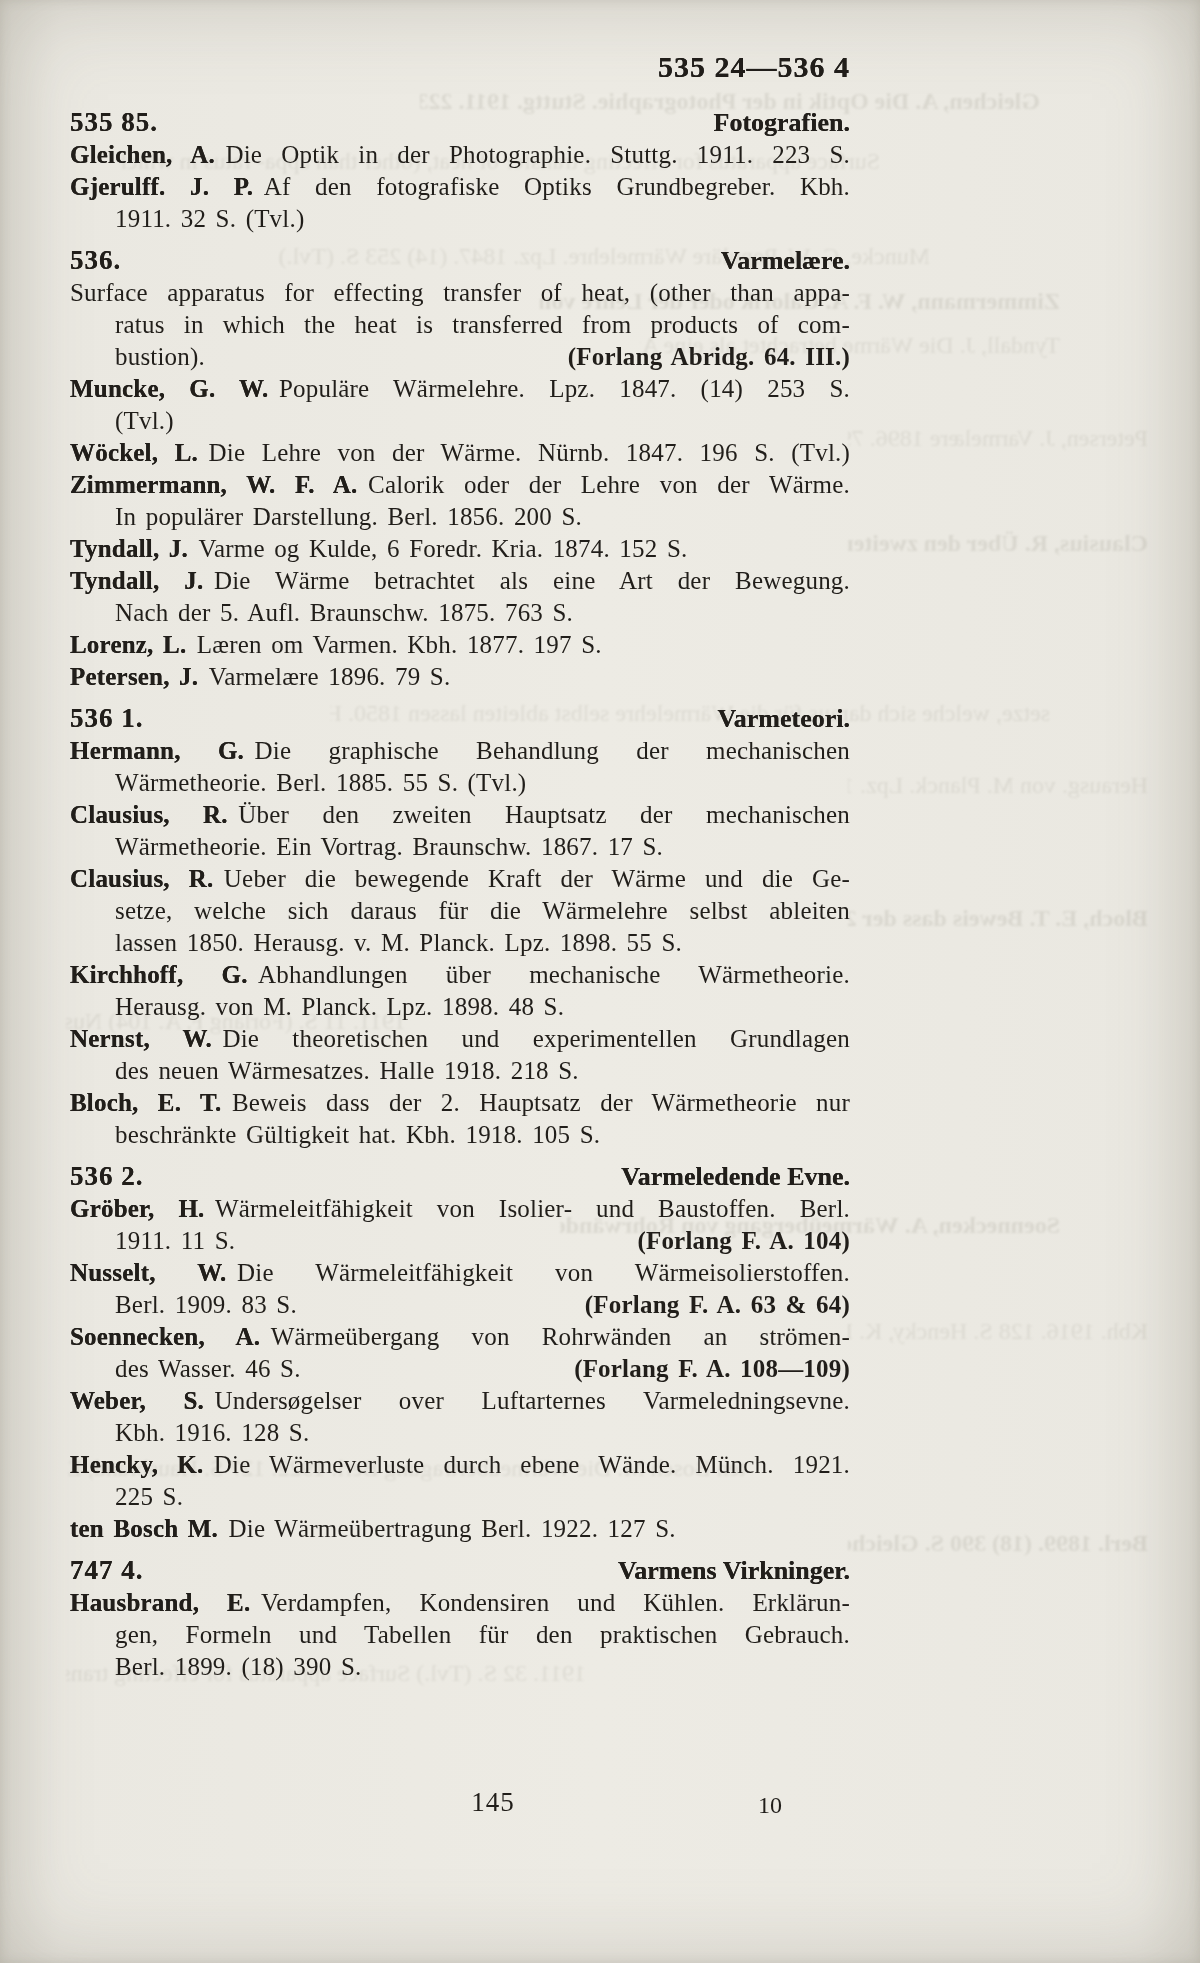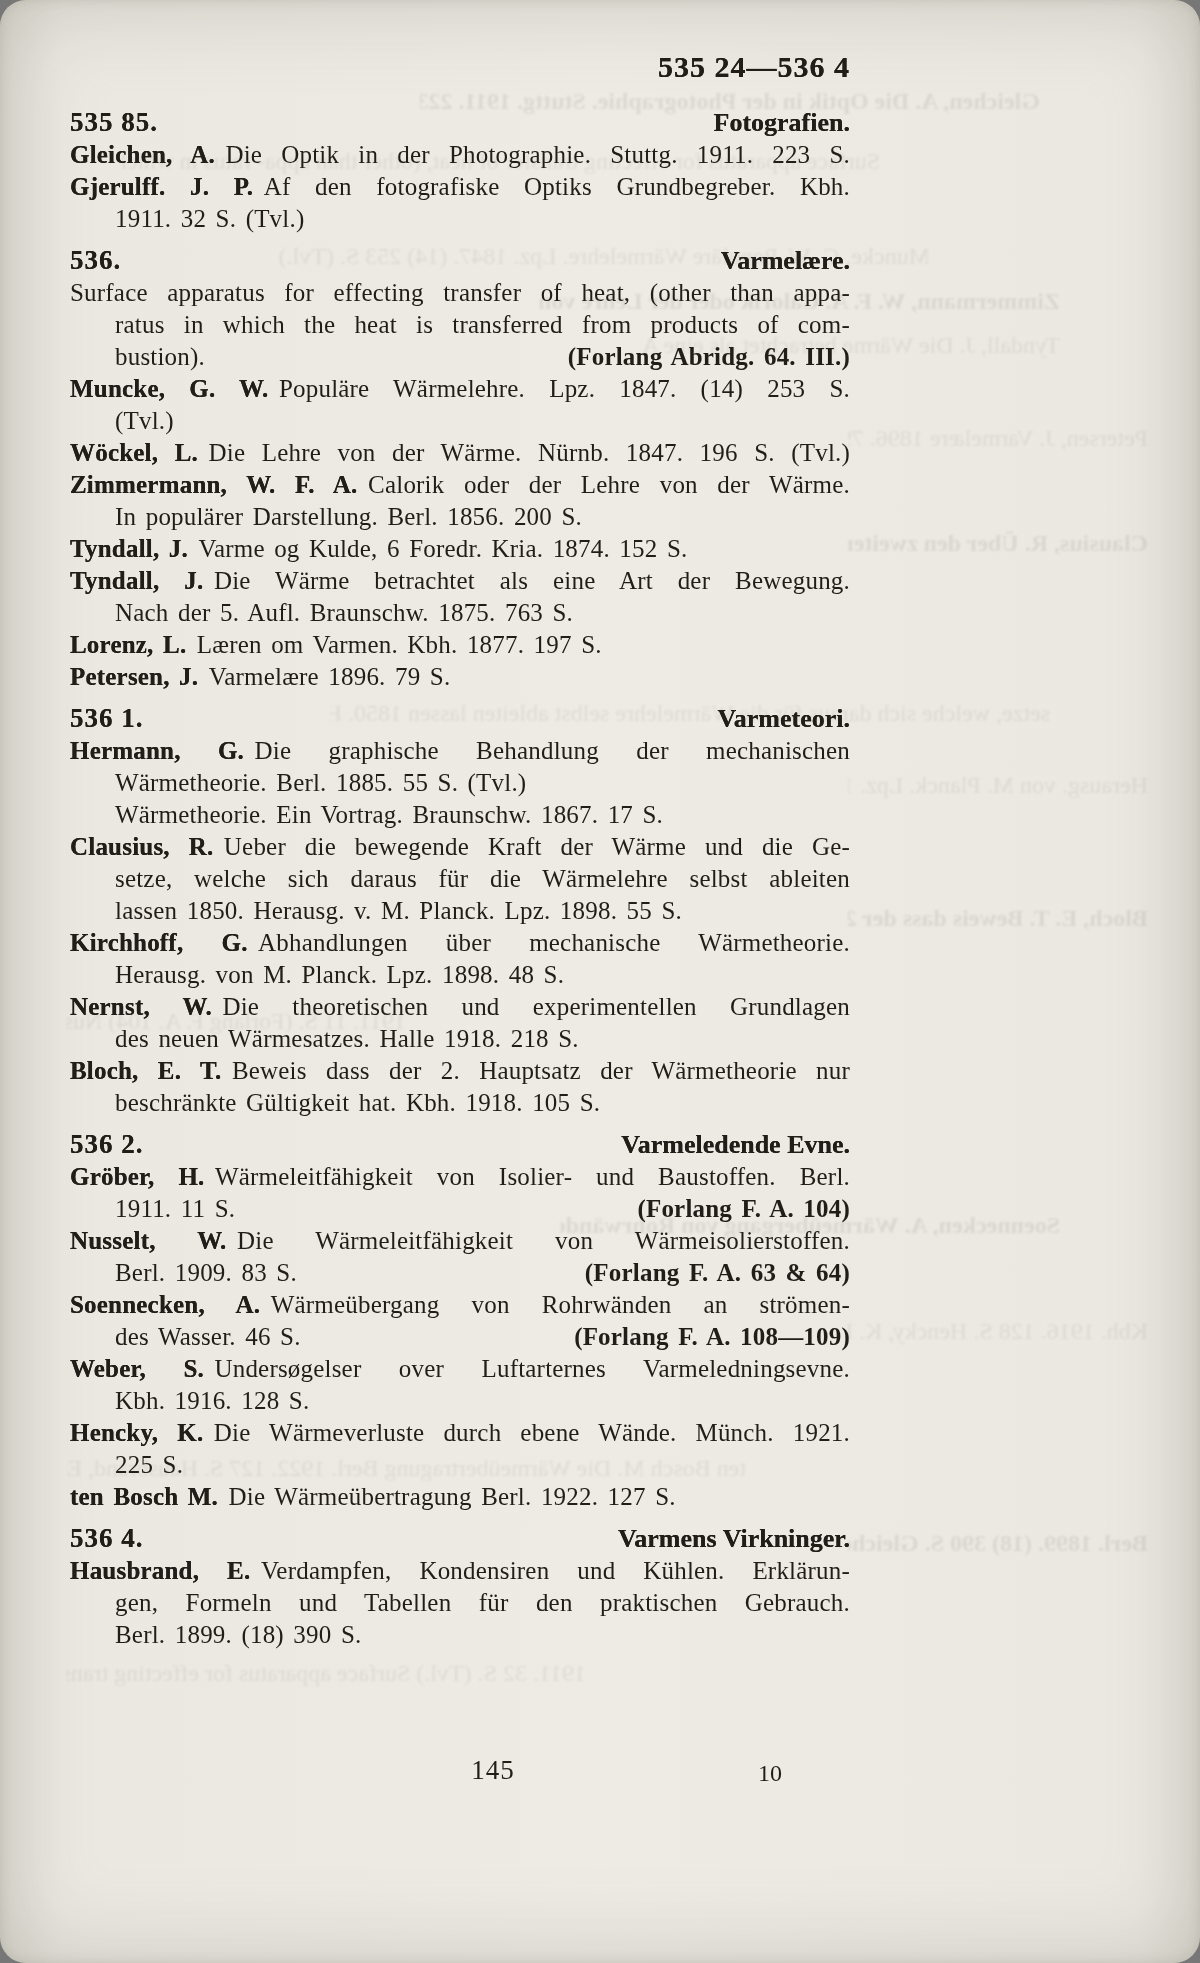--- a/index.html
+++ b/index.html
@@ -5,21 +5,20 @@
   html,body{margin:0;padding:0;background:#777;}
   .page{
     position:relative;
     width:1200px;height:1963px;
     margin:0 auto;
     background:linear-gradient(90deg,#e2e0d8 0%, #eae8e1 5%, #edebe4 50%, #eae8e1 95%, #e3e1d9 100%);
     box-shadow:inset 0 0 90px rgba(110,104,88,.28), inset 0 0 12px rgba(110,104,88,.18);
     overflow:hidden;
     font-family:"Liberation Serif","DejaVu Serif",serif;
     color:#211e1a;
-    border-radius:26px;
   }
   .ghost-layer{position:absolute;inset:0;z-index:0;pointer-events:none;}
   .ghost{
     position:absolute;height:32px;overflow:hidden;white-space:nowrap;
     font-size:24px;color:#6f6c5c;opacity:.12;filter:blur(1.1px);
     transform:scaleX(-1);transform-origin:center;
   }
   .ghost.b{font-weight:700;opacity:.14;}
   .content{position:absolute;left:70px;top:0;width:780px;z-index:1;}
   .running-header{
@@ -101,20 +100,21 @@
         <div class="line fill"><span class="au">Tyndall, J.</span><span class="tx">Die Wärme betrachtet als eine Art der Bewegung.</span></div>
         <div class="line ind"><span class="tx">Nach der 5. Aufl. Braunschw. 1875. 763 S.</span></div>
         <div class="line"><span class="au">Lorenz, L.</span><span class="tx">Læren om Varmen. Kbh. 1877. 197 S.</span></div>
         <div class="line"><span class="au">Petersen, J.</span><span class="tx">Varmelære 1896. 79 S.</span></div>
         <div class="shead">
           <span class="snum">536 1.</span>
           <span class="stitle">Varmeteori.</span>
         </div>
         <div class="line fill"><span class="au">Hermann, G.</span><span class="tx">Die graphische Behandlung der mechanischen</span></div>
         <div class="line ind"><span class="tx">Wärmetheorie. Berl. 1885. 55 S. (Tvl.)</span></div>
+        <div class="line fill"><span class="au">Clausius, R.</span><span class="tx">Über den zweiten Hauptsatz der mechanischen</span></div>
         <div class="line ind"><span class="tx">Wärmetheorie. Ein Vortrag. Braunschw. 1867. 17 S.</span></div>
         <div class="line fill"><span class="au">Clausius, R.</span><span class="tx">Ueber die bewegende Kraft der Wärme und die Ge-</span></div>
         <div class="line ind fill"><span class="tx">setze, welche sich daraus für die Wärmelehre selbst ableiten</span></div>
         <div class="line ind"><span class="tx">lassen 1850. Herausg. v. M. Planck. Lpz. 1898. 55 S.</span></div>
         <div class="line fill"><span class="au">Kirchhoff, G.</span><span class="tx">Abhandlungen über mechanische Wärmetheorie.</span></div>
         <div class="line ind"><span class="tx">Herausg. von M. Planck. Lpz. 1898. 48 S.</span></div>
         <div class="line fill"><span class="au">Nernst, W.</span><span class="tx">Die theoretischen und experimentellen Grundlagen</span></div>
         <div class="line ind"><span class="tx">des neuen Wärmesatzes. Halle 1918. 218 S.</span></div>
         <div class="line fill"><span class="au">Bloch, E. T.</span><span class="tx">Beweis dass der 2. Hauptsatz der Wärmetheorie nur</span></div>
         <div class="line ind"><span class="tx">beschränkte Gültigkeit hat. Kbh. 1918. 105 S.</span></div>
@@ -136,21 +136,21 @@
         <div class="line ind split">
           <span class="tx">des Wasser. 46 S.</span>
           <span class="ref">(Forlang F. A. 108—109)</span>
         </div>
         <div class="line fill"><span class="au">Weber, S.</span><span class="tx">Undersøgelser over Luftarternes Varmeledningsevne.</span></div>
         <div class="line ind"><span class="tx">Kbh. 1916. 128 S.</span></div>
         <div class="line fill"><span class="au">Hencky, K.</span><span class="tx">Die Wärmeverluste durch ebene Wände. Münch. 1921.</span></div>
         <div class="line ind"><span class="tx">225 S.</span></div>
         <div class="line"><span class="au">ten Bosch M.</span><span class="tx">Die Wärmeübertragung Berl. 1922. 127 S.</span></div>
         <div class="shead">
-          <span class="snum">536 4.</span>
+          <span class="snum">747 4.</span>
           <span class="stitle">Varmens Virkninger.</span>
         </div>
         <div class="line fill"><span class="au">Hausbrand, E.</span><span class="tx">Verdampfen, Kondensiren und Kühlen. Erklärun-</span></div>
         <div class="line ind fill"><span class="tx">gen, Formeln und Tabellen für den praktischen Gebrauch.</span></div>
         <div class="line ind"><span class="tx">Berl. 1899. (18) 390 S.</span></div>
       </div>
     <div class="footer">
       <span class="pagenum">145</span>
       <span class="sheetnum">10</span>
     </div>

